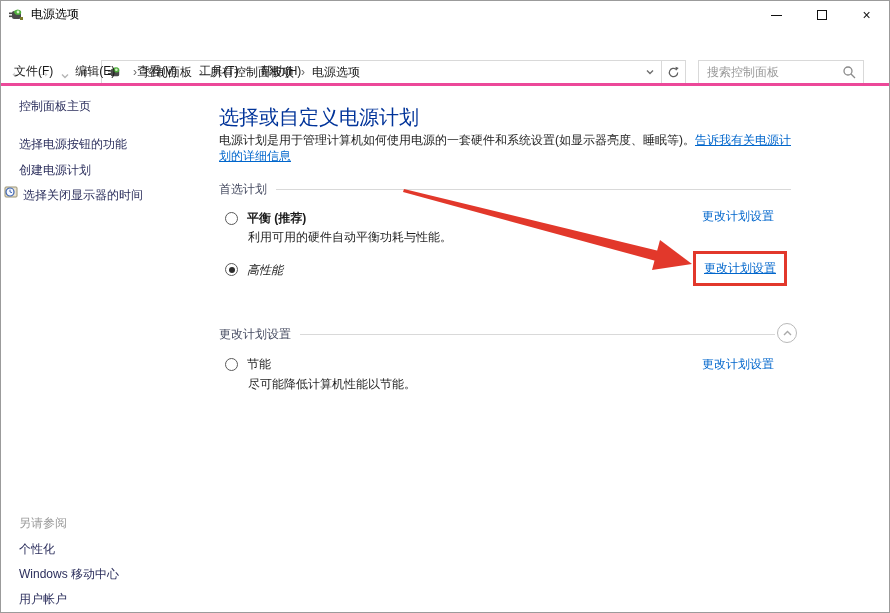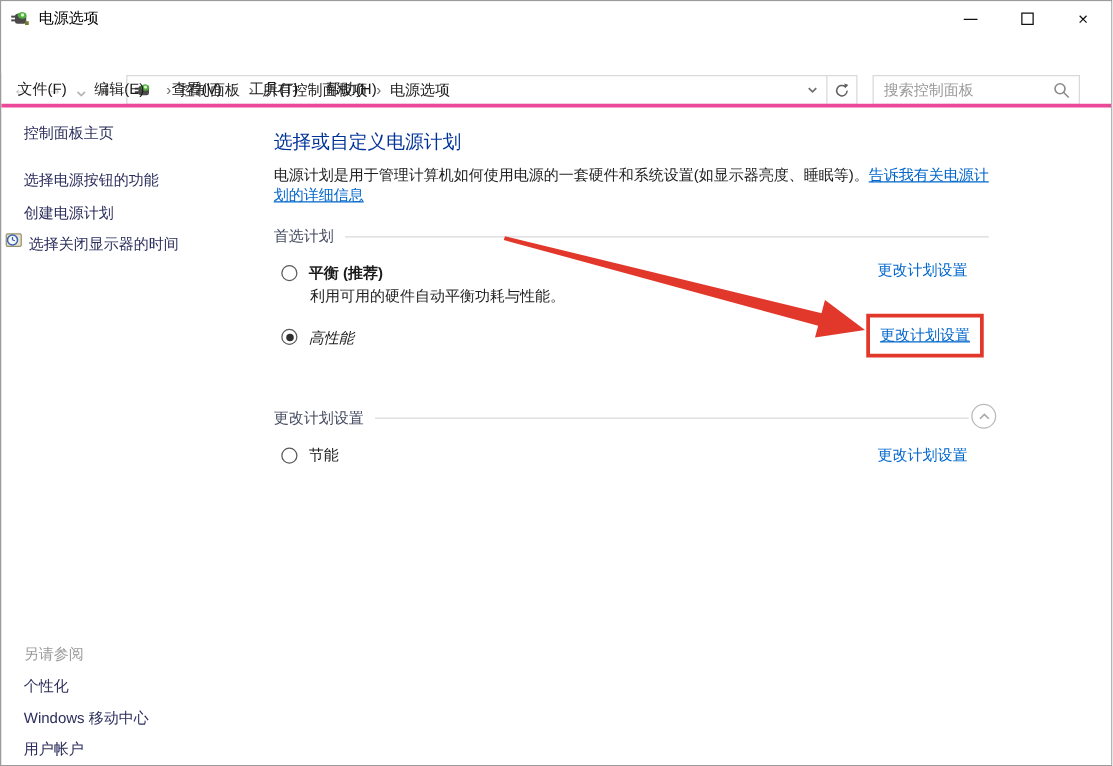--- a/index.html
+++ b/index.html
@@ -39,21 +39,21 @@
   
   .menubar { position:absolute; left:0; top:58px; width:100%; height:27px;
     display:flex; align-items:center; padding-left:9px; gap:14px; border-bottom:3px solid #ec4899; }
   .menu-item { color:#1a1a1a; padding:2px 4px; }
   
   .side-item { position:absolute; left:18px; white-space:nowrap; color:#2b2e5c; cursor:pointer; }
   .side-item-iconed { left:22px; }
   .side-icon { position:absolute; left:3px; top:184px; }
   .see-also-header { position:absolute; left:18px; top:514px; color:#9b9b9b; }
   
-  .page-heading { position:absolute; left:218px; top:103px; font-size:15px; color:#003399; }
+  .page-heading { position:absolute; left:218px; top:103px; font-size:20px; color:#003399; }
   .intro { position:absolute; left:218px; top:131px; width:578px; line-height:16px; color:#1e1e1e; }
   .intro a { color:#0066cc; text-decoration:underline; cursor:pointer; }
   .section { position:absolute; display:flex; align-items:center; gap:9px; }
   .section-label { color:#454a60; white-space:nowrap; }
   .section-line { flex:1; height:1px; background:#d9d9d9; }
   .collapse-circle { position:absolute; left:776px; top:322px; width:20px; height:20px;
     border:1px solid #b9b9b9; border-radius:50%; display:flex; align-items:center; justify-content:center; }
   .radio { position:absolute; width:13px; height:13px; border:1px solid #5a5a5a; border-radius:50%; background:#fff; }
   .radio.checked { display:flex; align-items:center; justify-content:center; }
   .radio.checked::after { content:""; width:6px; height:6px; border-radius:50%; background:#2e2e2e; }
@@ -197,19 +197,20 @@
   </div>
   <span class="collapse-circle">
     <svg width="11" height="9" viewBox="0 0 11 9">
       <polyline points="2,6 5.5,2.5 9,6" fill="none" stroke="#a9a9a9" stroke-width="1.4"></polyline>
     </svg>
   </span>
 
   <span class="radio" style="left:224px; top:357px;"></span>
   <span class="plan-name" style="left:246px; top:355px;">节能</span>
   <span class="plan-link" style="left:701px; top:355px;">更改计划设置</span>
+  <span class="plan-desc" style="left:247px; top:375px;">尽可能降低计算机性能以节能。</span>
 
   <svg class="annotation-layer" viewBox="0 0 890 613">
     <polygon points="403,188 402,191 655,260 658,250" fill="#e2382b"></polygon>
     <polygon points="691,263 651,269 659,239" fill="#e2382b"></polygon>
   </svg>
 
 </div>
 
 </body></html>

